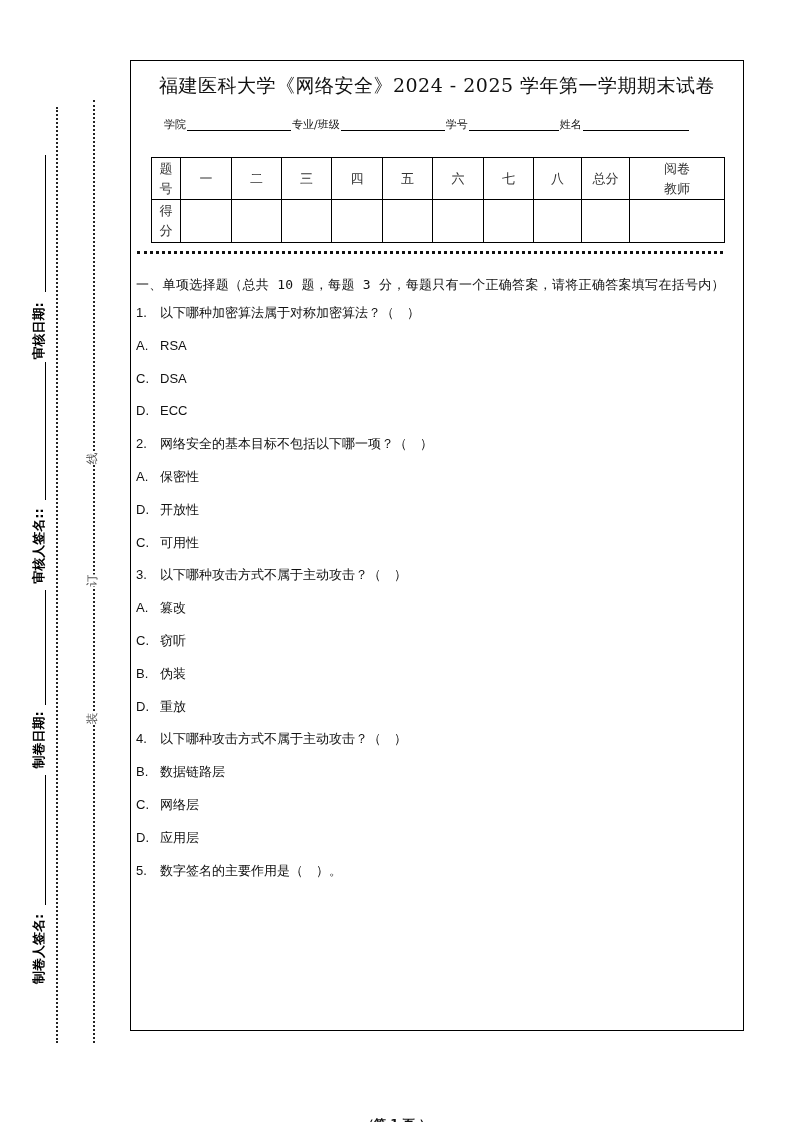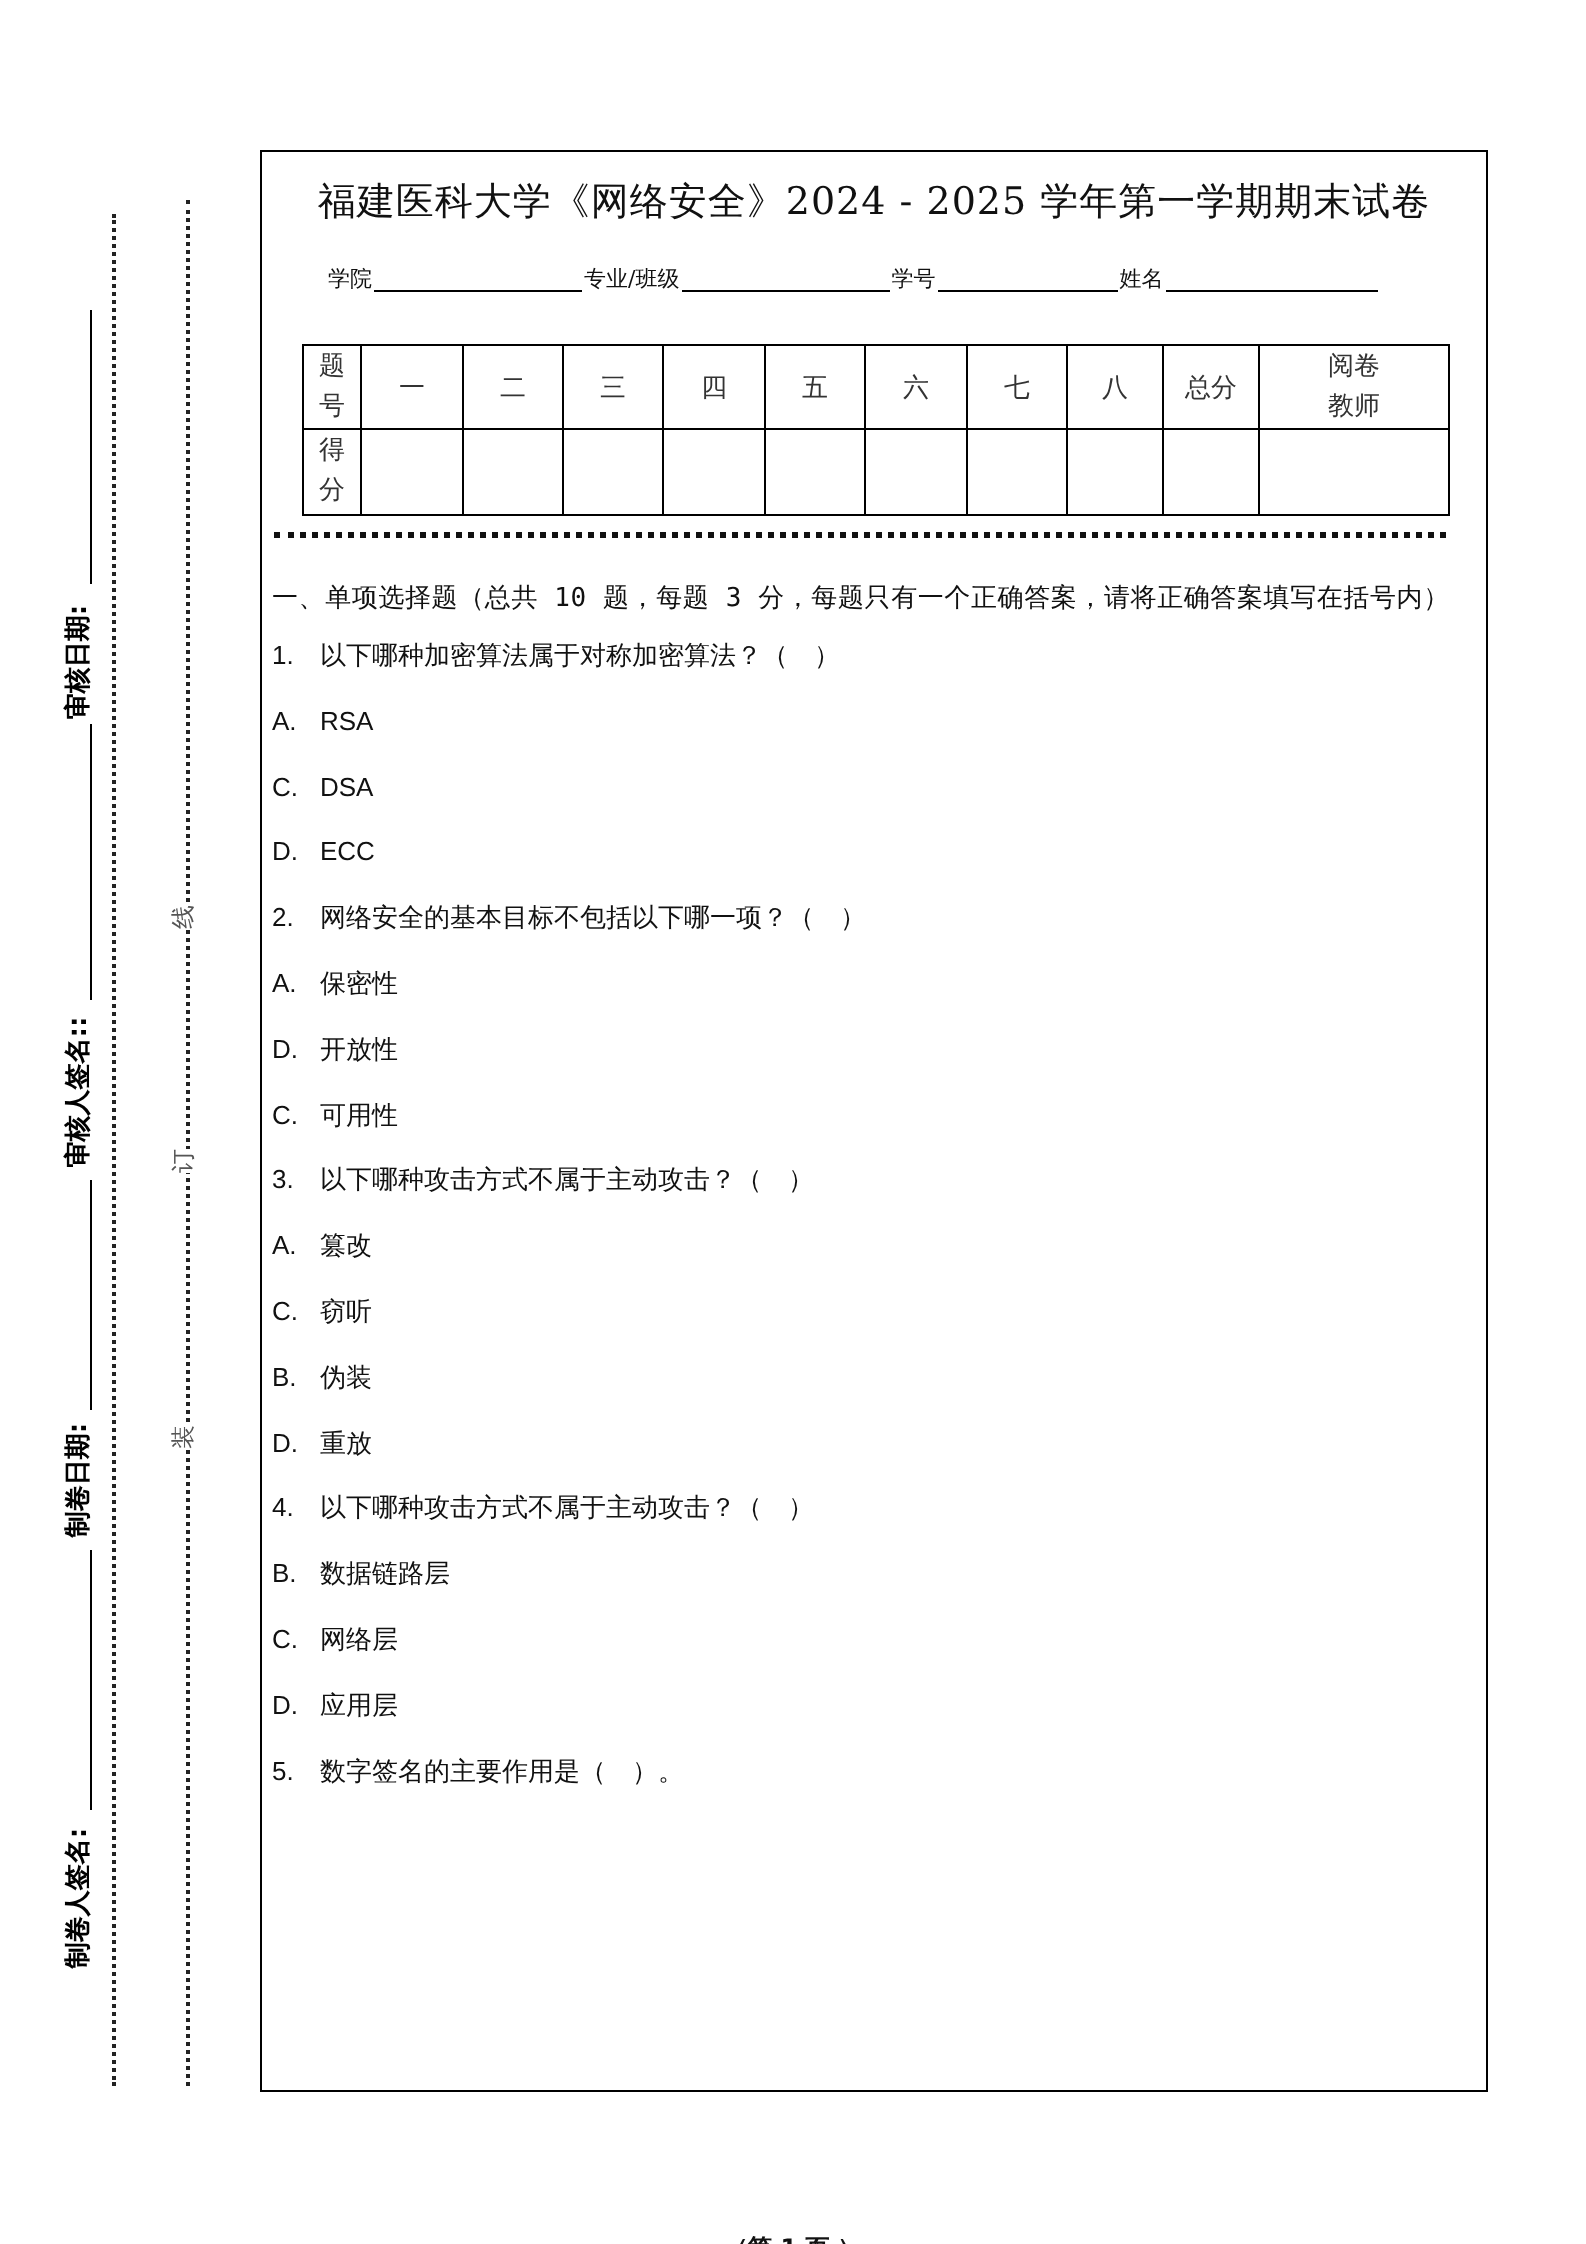--- a/index.html
+++ b/index.html
@@ -9,21 +9,21 @@
   
   .vdots { position:absolute; width:0; border-left:2px dotted #222; }
   .vline { position:absolute; width:0; border-left:1px solid #000; }
   .vlabel { position:absolute; transform:rotate(-90deg); transform-origin:center center;
             font-family:"DejaVu Sans","Liberation Sans",sans-serif; font-weight:bold;
             font-size:13px; white-space:nowrap; color:#000; }
   .bindchar { position:absolute; transform:rotate(-90deg); font-size:12px; color:#555;
               background:#fff; padding:2px 0; font-family:"DejaVu Serif",serif; }
 
   
-  .frame { position:absolute; left:130px; top:75px; width:614px; height:971px;
+  .frame { position:absolute; left:130px; top:60px; width:614px; height:971px;
            border:1px solid #000; box-sizing:border-box; }
   .title { position:absolute; left:0; right:0; top:12px; text-align:center;
            font-size:19px; letter-spacing:0.5px; font-family:"DejaVu Serif","Liberation Serif",serif; }
   .info { position:absolute; left:33px; top:56px; font-size:11px; display:flex; align-items:center;
           font-family:"DejaVu Serif",serif; }
   .info .lbl { white-space:nowrap; }
   .info .blank { display:inline-block; border-bottom:1px solid #000; height:12px; margin:0 1px; }
 
   table.score { position:absolute; left:20px; top:96px; border-collapse:collapse;
                 font-size:13px; font-family:"DejaVu Serif",serif; color:#333; }

